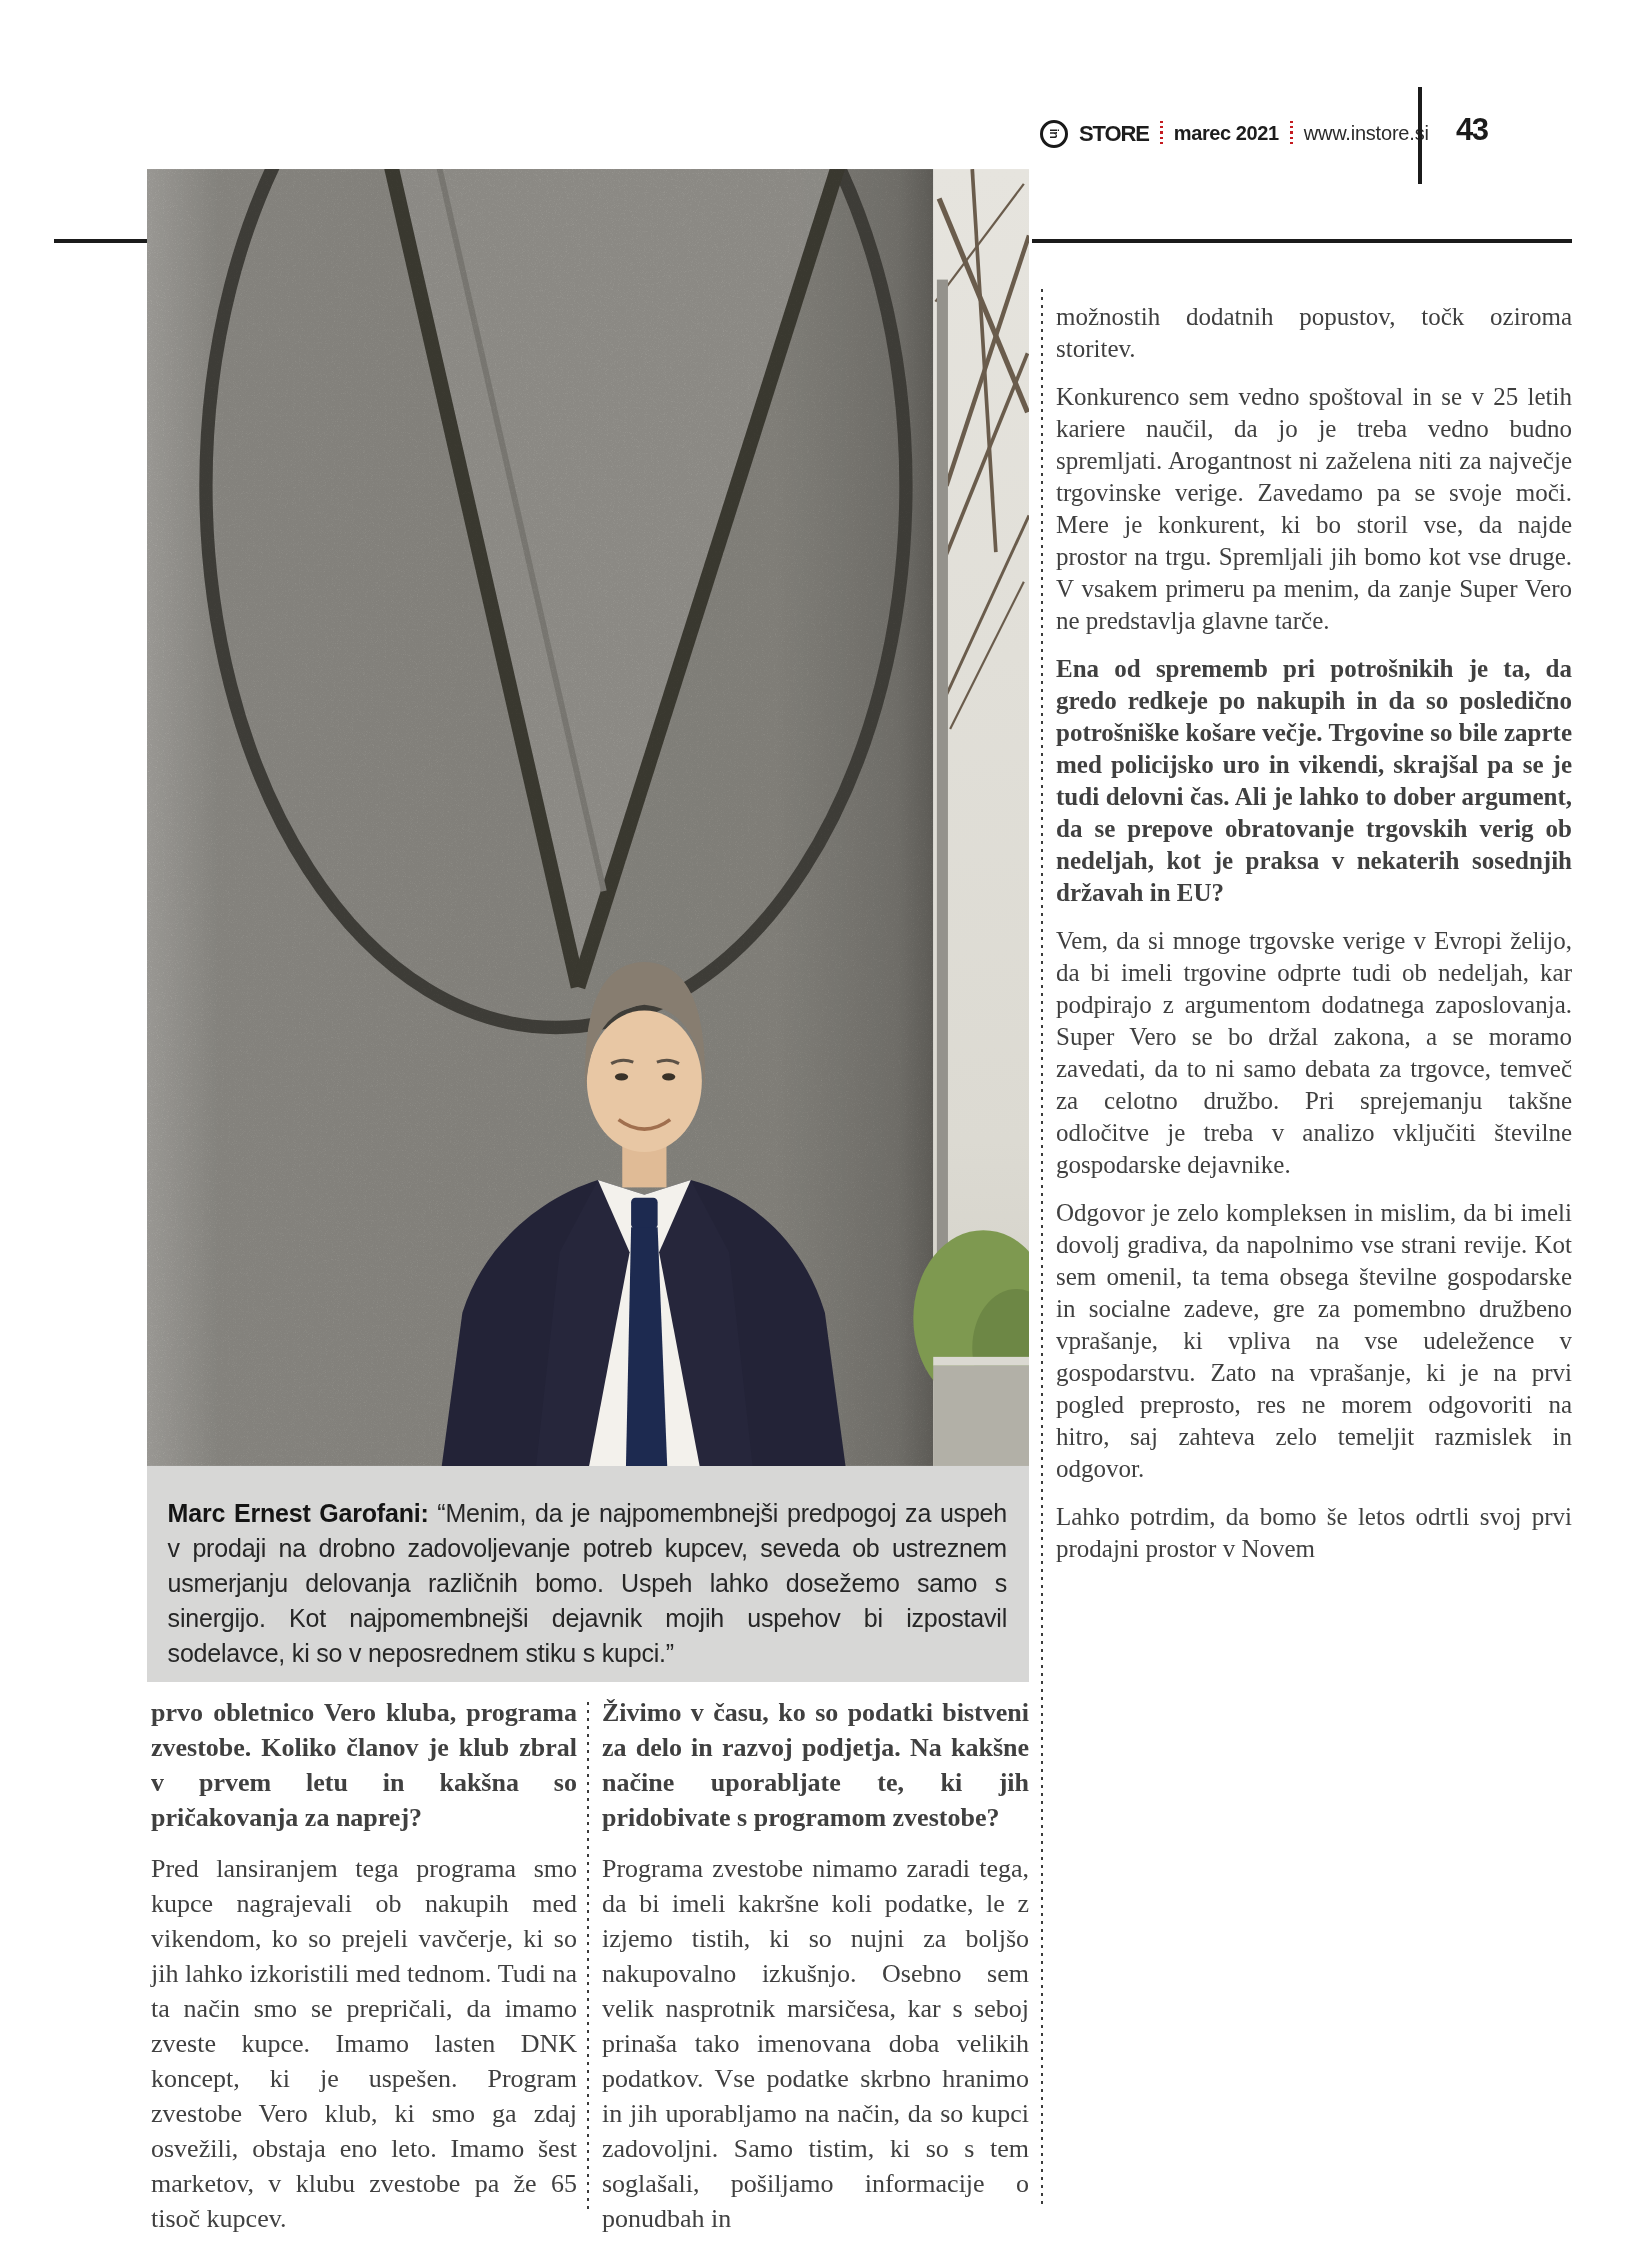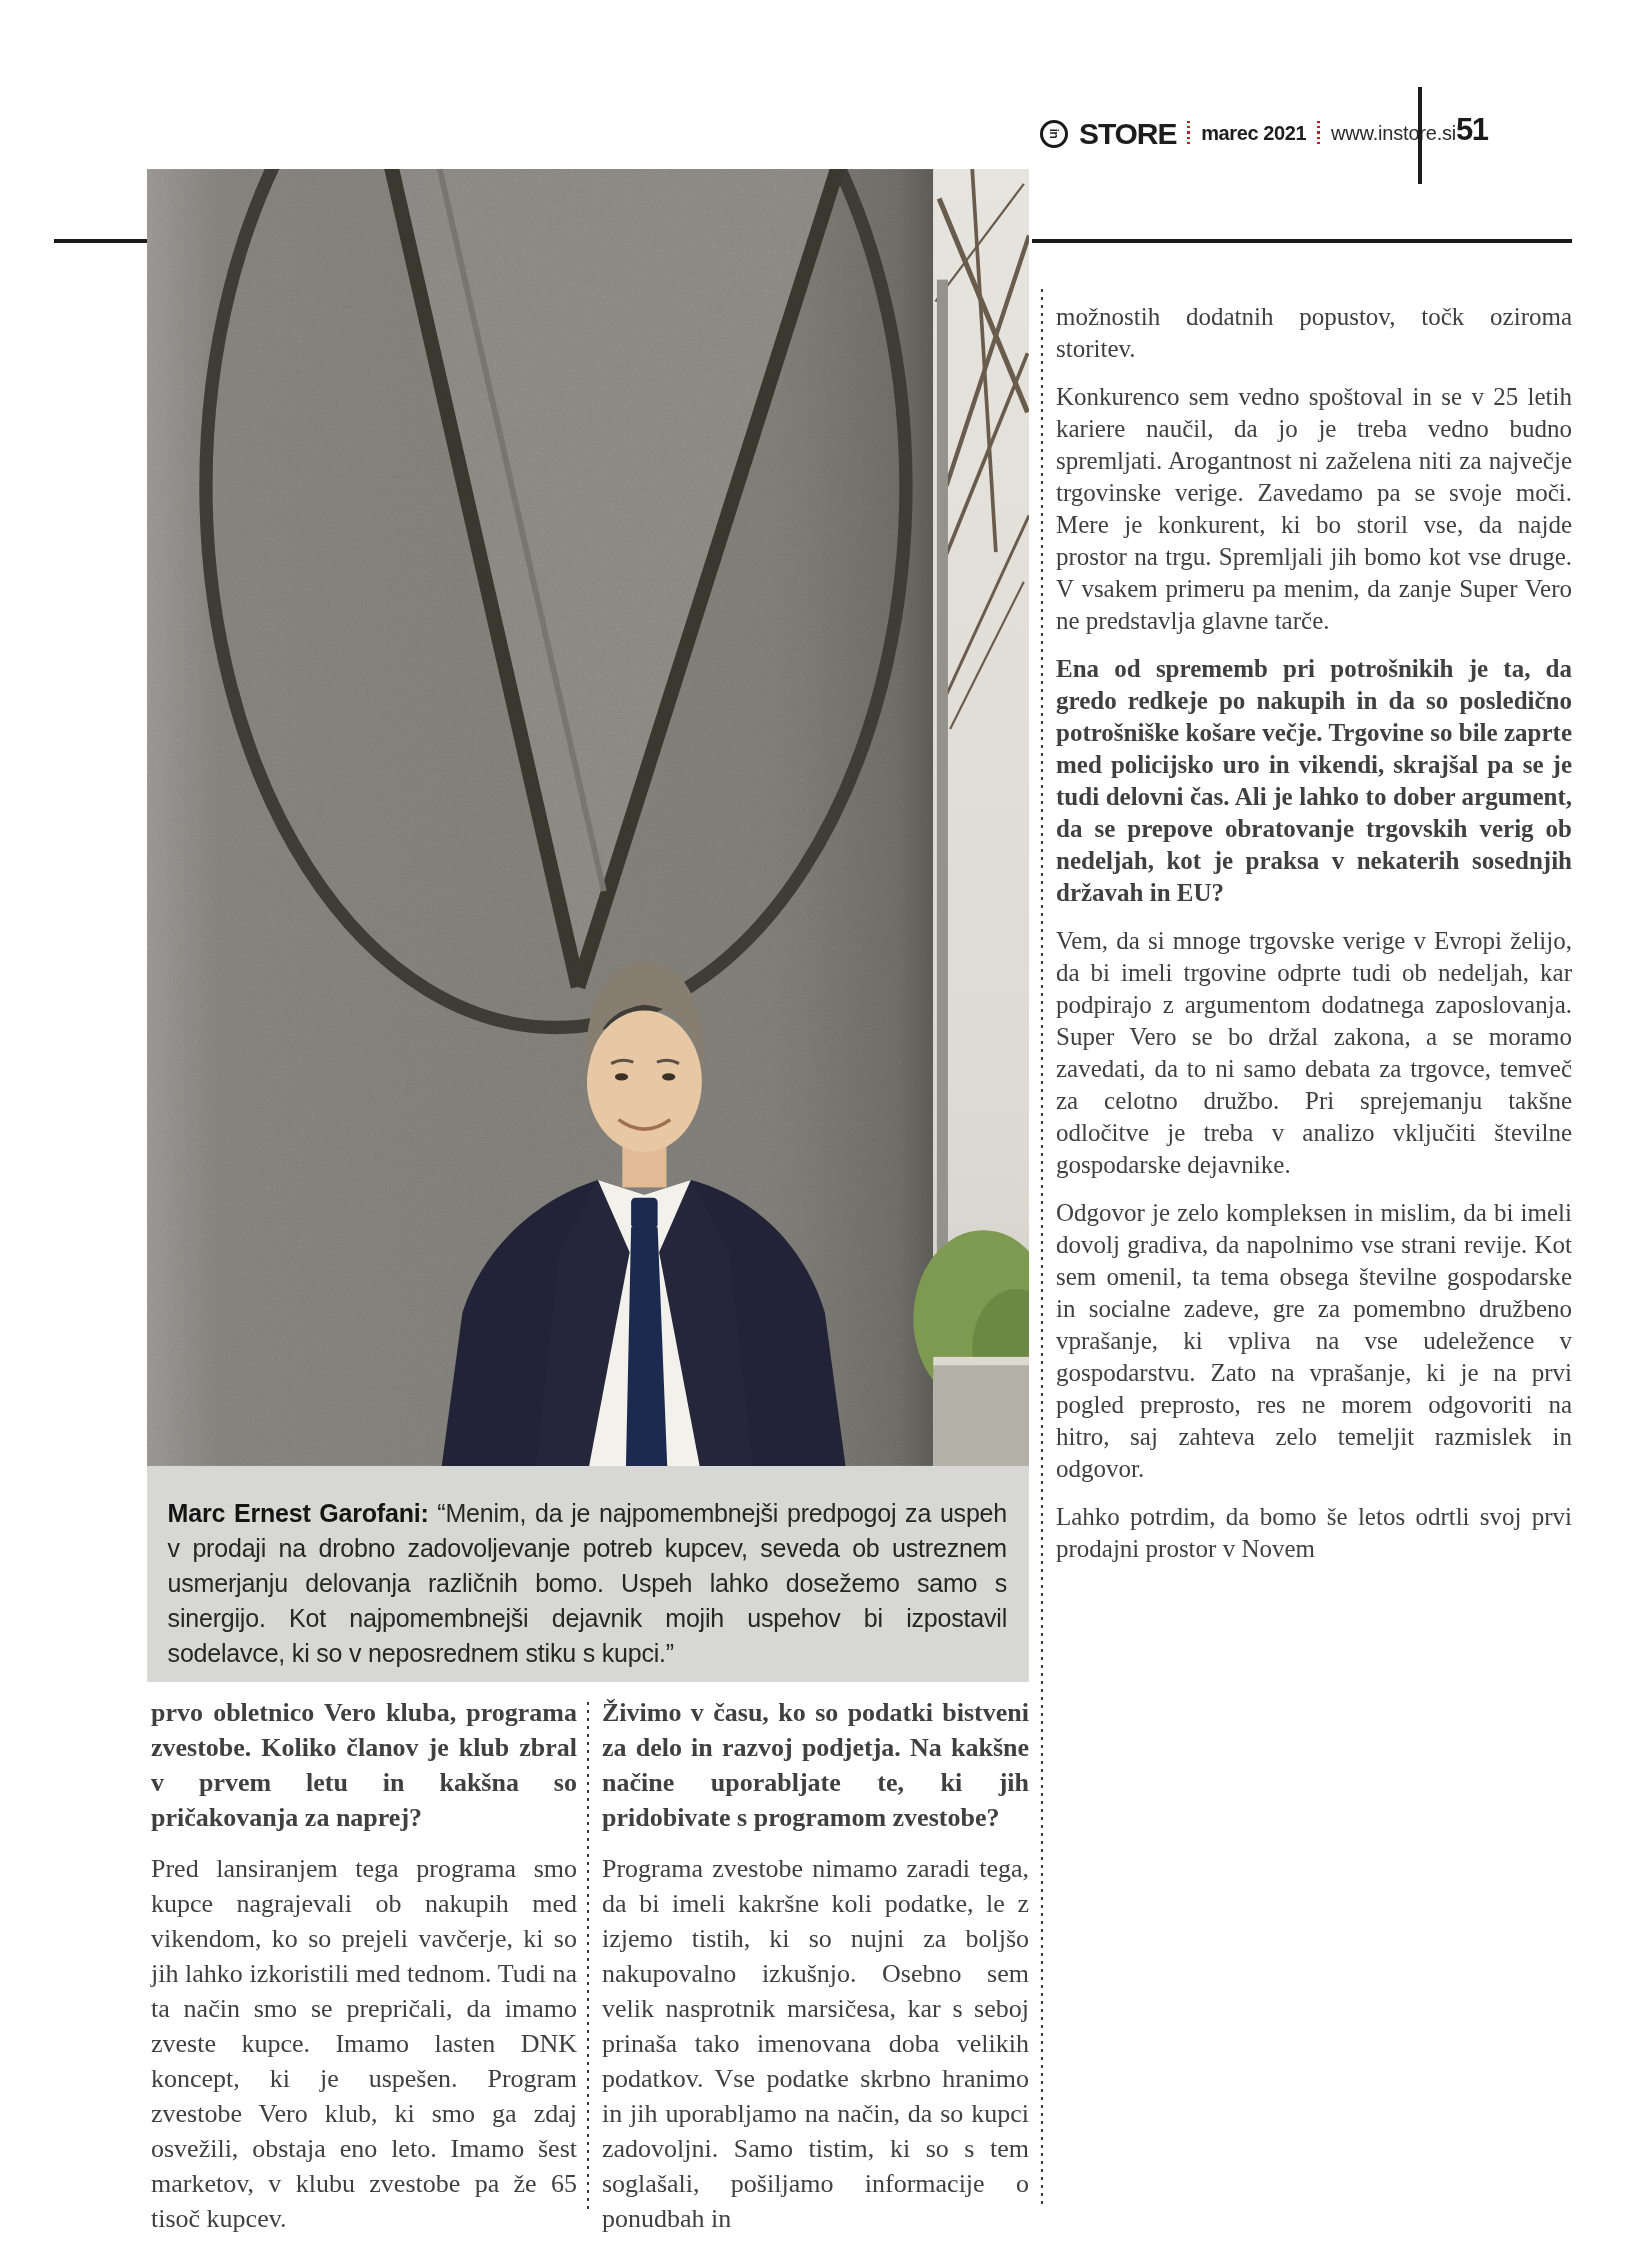--- a/index.html
+++ b/index.html
@@ -22,21 +22,21 @@
   }
   .logo-badge{
     width:22px;height:22px;flex:0 0 auto;
     border:3.7px solid #191919;border-radius:50%;
     display:flex;align-items:center;justify-content:center;
   }
   .logo-in{
     transform:rotate(90deg);
     font-weight:bold;font-size:12.5px;letter-spacing:-0.7px;line-height:1;
   }
-  .logo-store{font-weight:bold;font-size:30px;letter-spacing:-1.1px;}
+  .logo-store{font-weight:bold;font-size:22px;letter-spacing:-1.1px;}
   .hdr-sep{
     width:2.9px;height:25px;
     background:repeating-linear-gradient(to bottom,#c41a1f 0 2.2px,transparent 2.2px 5.2px);
   }
   .hdr-issue{font-weight:bold;font-size:20px;letter-spacing:-0.4px;}
   .hdr-site{font-size:20px;color:#2b2b2b;letter-spacing:-0.2px;}
   .vbar{left:1418px;top:87px;width:3.7px;height:97px;background:#1b1b1b;}
   .pagenum{
     left:1456px;top:112px;
     font-family:"Liberation Sans", sans-serif;
@@ -89,21 +89,21 @@
     <span class="logo-badge">
       <span class="logo-in">in</span>
     </span>
     <span class="logo-store">STORE</span>
     <span class="hdr-sep"></span>
     <span class="hdr-issue">marec 2021</span>
     <span class="hdr-sep"></span>
     <span class="hdr-site">www.instore.si</span>
   </div>
   <div class="abs vbar"></div>
-  <div class="abs pagenum">51</div>
+  <div class="abs pagenum">43</div>
 
   <div class="abs rule rule-left"></div>
   <div class="abs rule rule-right"></div>
 
   <div class="abs photo">
     <svg width="882" height="1297" viewBox="0 0 1197 1760">
       <defs>
         <linearGradient id="wallGrad" x1="0" y1="0" x2="1" y2="0">
           <stop offset="0" stop-color="#b7b5b0"></stop>
           <stop offset="0.09" stop-color="#9e9c96"></stop>

